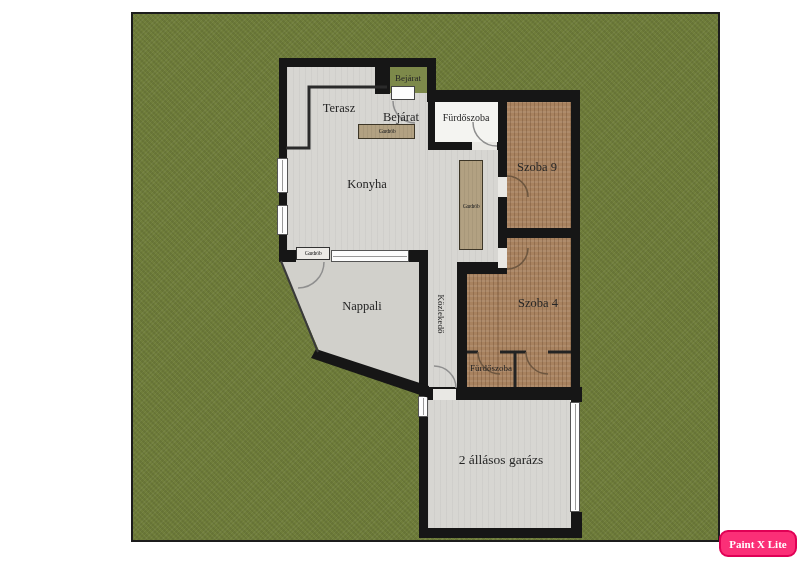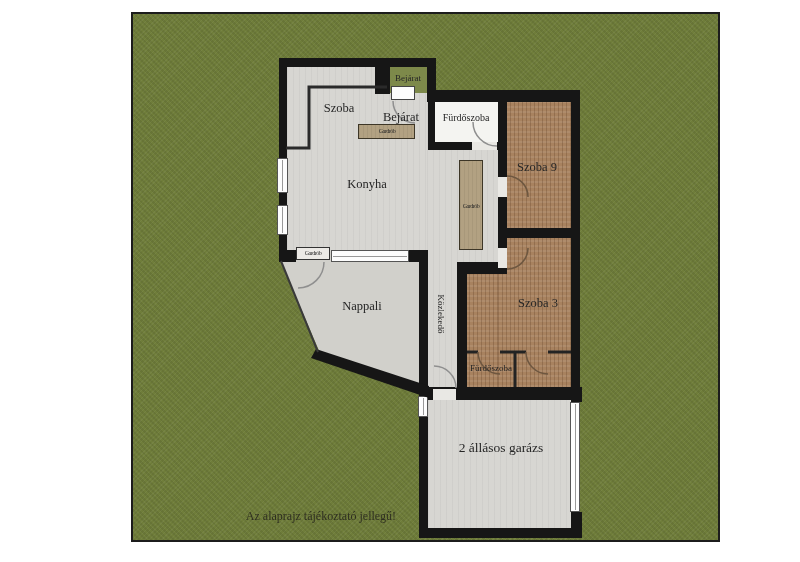--- a/index.html
+++ b/index.html
@@ -119,29 +119,31 @@
     <path d="M507 176 A21 21 0 0 1 528 197" stroke="#7d6síz048" stroke-width="0" fill="none"></path>
     <path d="M507 176 A21 21 0 0 1 528 197" stroke="#6e5740" stroke-width="1.5" fill="none"></path>
     <path d="M528 248 A21 21 0 0 1 507 269" stroke="#6e5740" stroke-width="1.5" fill="none"></path>
     <path d="M324 262 A26 26 0 0 1 298 288" stroke="#8f8f8f" stroke-width="1.5" fill="none"></path>
     <path d="M456 388 A22 22 0 0 0 434 366" stroke="#8f8f8f" stroke-width="1.5" fill="none"></path>
     <path d="M500 374 A22 22 0 0 1 478 352" stroke="#6e5740" stroke-width="1.5" fill="none"></path>
     <path d="M526 352 A22 22 0 0 0 548 374" stroke="#6e5740" stroke-width="1.5" fill="none"></path>
   </svg>
 
   <div class="abs lbl s9" style="left:408px;top:78px;">Bejárat</div>
-  <div class="abs lbl s12" style="left:339px;top:108px;">Szoba</div>
+  <div class="abs lbl s12" style="left:339px;top:108px;">Terasz</div>
   <div class="abs lbl s12" style="left:401px;top:117px;">Bejárat</div>
   <div class="abs lbl s10" style="left:466px;top:117px;">Fürdőszoba</div>
   <div class="abs lbl s12" style="left:537px;top:167px;">Szoba 9</div>
   <div class="abs lbl s6" style="left:387px;top:131px;">Gardrób</div>
   <div class="abs lbl s6" style="left:471px;top:206px;">Gardrób</div>
   <div class="abs lbl s6" style="left:313px;top:253px;">Gardrób</div>
   <div class="abs lbl s12" style="left:367px;top:184px;">Konyha</div>
   <div class="abs lbl s9 rot" style="left:441px;top:314px;">Közlekedő</div>
   <div class="abs lbl s12" style="left:362px;top:306px;">Nappali</div>
-  <div class="abs lbl s12" style="left:538px;top:303px;">Szoba 3</div>
+  <div class="abs lbl s12" style="left:538px;top:303px;">Szoba 4</div>
   <div class="abs lbl s9" style="left:491px;top:368px;">Fürdőszoba</div>
-  <div class="abs lbl s13" style="left:501px;top:448px;">2 állásos garázs</div>
-  <div class="abs lbl note" style="left:321px;top:516px;">Az alaprajz tájékoztató jellegű!</div>
+  <div class="abs lbl s13" style="left:501px;top:460px;">2 állásos garázs</div>
 
+  <div class="abs badge">
+    <span>Paint X Lite</span>
+  </div>
 
 </div>
 
 </body></html>

